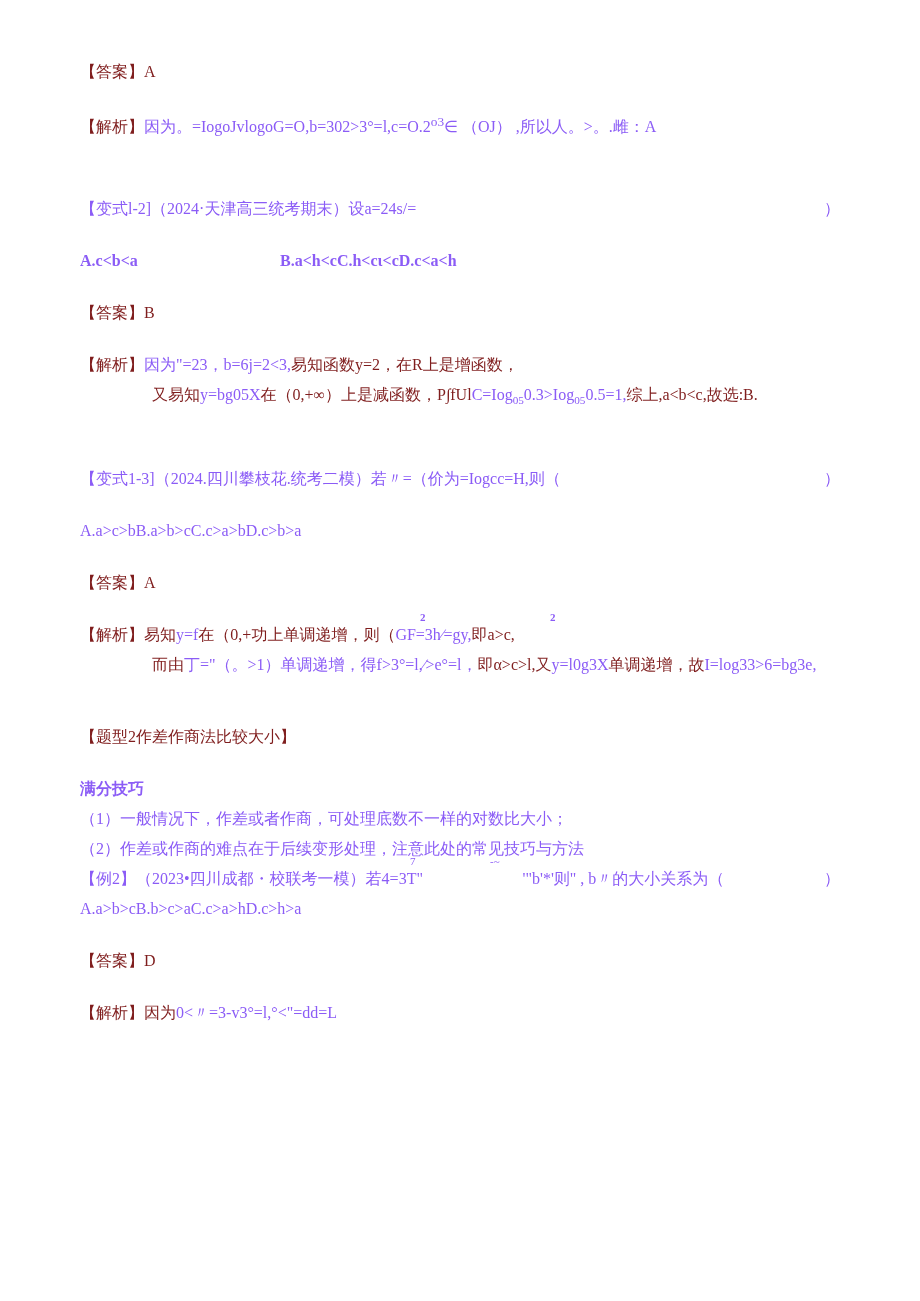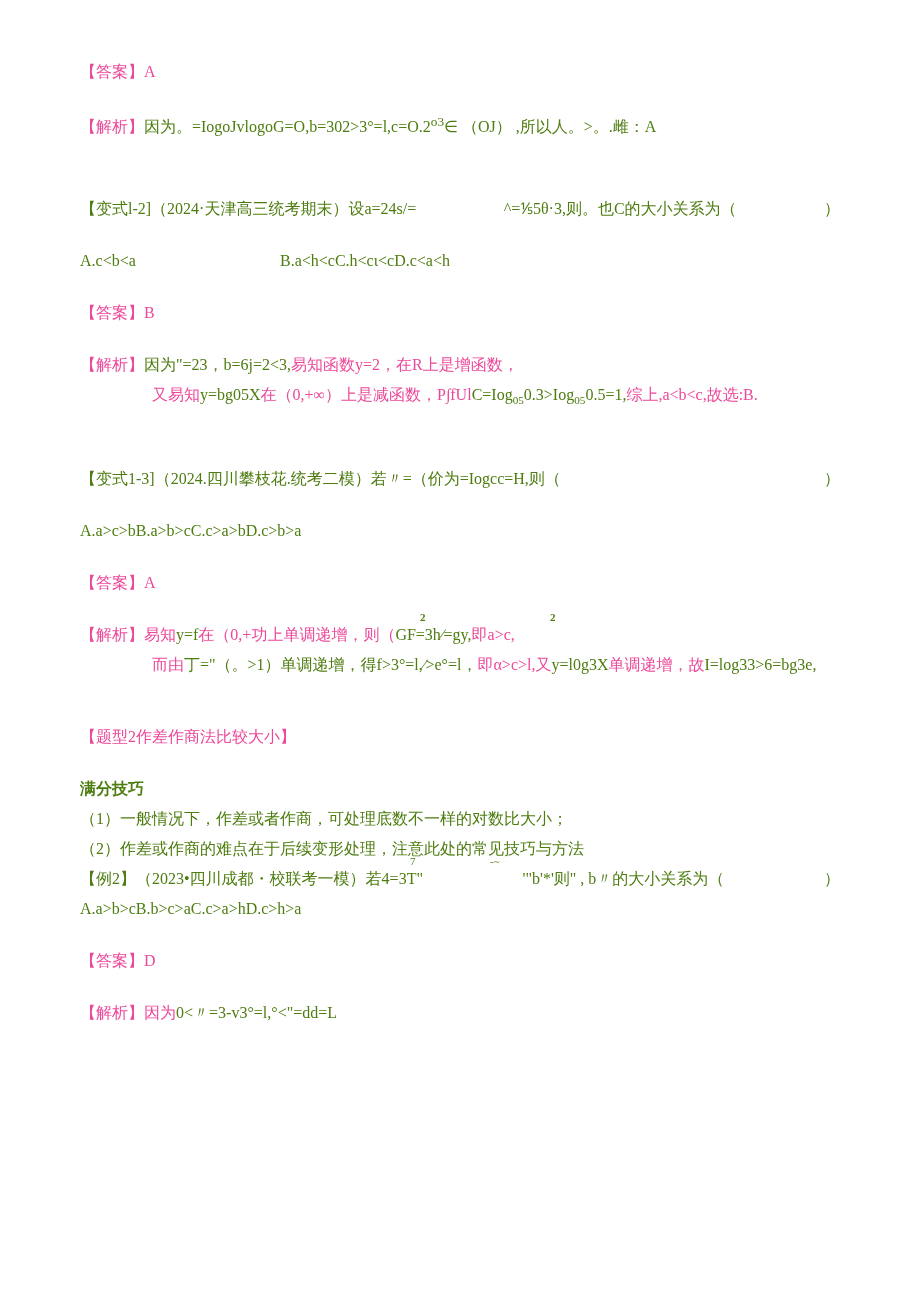--- a/index.html
+++ b/index.html
@@ -6,22 +6,22 @@
   body {
     width: 920px;
     background: #ffffff;
     font-family: "SimSun", "Microsoft YaHei", serif;
     font-size: 16px;
     line-height: 1.5;
     color: #000;
     padding: 60px 80px 60px 80px;
   }
   .block { margin-bottom: 28px; }
-  .red { color: #ec4899; }
-  .black { color: #4d7c0f; }
+  .red { color: #7f1d1d; }
+  .black { color: #8b5cf6; }
   .indent { padding-left: 72px; }
   .spaced { display: flex; justify-content: space-between; align-items: baseline; }
   .row-gap { margin-bottom: 6px; }
   .sup-row { position: relative; }
   .sup-floats {
     position: absolute;
     top: -14px;
     left: 0;
     width: 100%;
     font-size: 11px;
@@ -32,39 +32,38 @@
   .sup-floats2 {
     position: absolute;
     top: -14px;
     left: 0;
     width: 100%;
     font-size: 11px;
   }
   .sup-c { position: absolute; left: 330px; }
   .sup-d { position: absolute; left: 410px; }
   sub { font-size: 0.7em; vertical-align: sub; }
-  .spread-2col { display: flex; align-items: baseline; }
+  .spread-2col { display: flex; align-items: baseline; font-weight: bold; }
   .col-a { width: 200px; }
   .col-b { flex: 1; }
 </style>
 </head>
 <body>
 
 <div class="block">
   <span class="red">【答案】</span><span class="red">A</span>
 </div>
 <div class="block">
   <span class="red">【解析】</span><span class="black">因为。=IogoJvlogoG=O,b=302&gt;3°=l,c=O.2</span><sup class="black">o3</sup><span class="black">∈ （OJ） ,所以人。&gt;。.雌：A</span>
 </div>
 
 <div style="height:30px;"></div>
 
 <div class="block spaced">
   <span class="black">【变式l-2]（2024·天津高三统考期末）设a=24s/=</span>
-  <span class="black">^=⅕5θ·3,则。也C的大小关系为（</span>
   <span class="black">）</span>
 </div>
 <div class="block spread-2col">
   <span class="col-a black">A.c&lt;b&lt;a</span>
   <span class="col-b black">B.a&lt;h&lt;cC.h&lt;cι&lt;cD.c&lt;a&lt;h</span>
 </div>
 <div class="block">
   <span class="red">【答案】</span><span class="red">B</span>
 </div>
 <div class="block">

